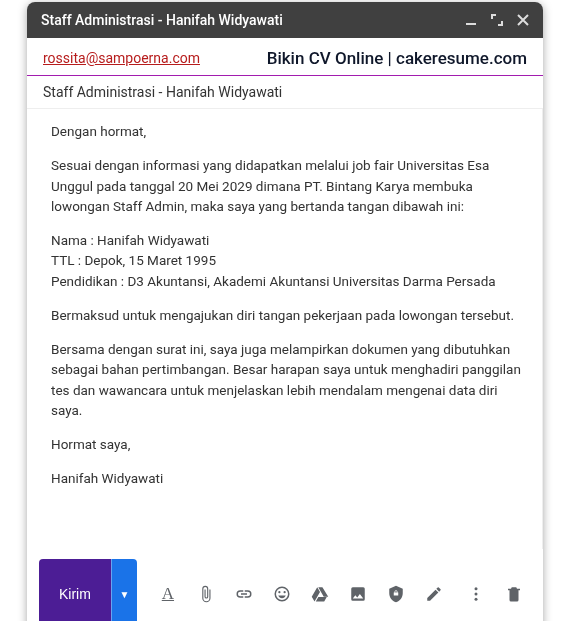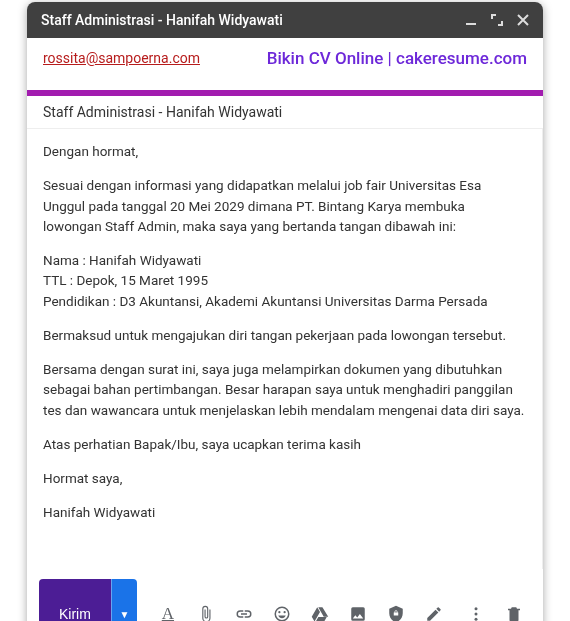--- a/index.html
+++ b/index.html
@@ -30,39 +30,39 @@
       font-weight: 500;
     }
     .titlebar .title { flex: 1; }
     .win-controls { display: flex; gap: 14px; align-items: center; }
     .win-controls span { cursor: pointer; font-size: 13px; color: #ddd; display:inline-flex; align-items:center; }
     .win-controls svg { width: 12px; height: 12px; fill: none; stroke: #ddd; stroke-width: 2; }
     .header-row {
       display: flex;
       align-items: center;
       justify-content: space-between;
-      padding: 10px 16px 22px 16px;
-      border-bottom: 6px solid #a21caf;
+      padding: 10px 16px 7px 16px;
+      border-bottom: 1px solid #a21caf;
     }
     .recipient { font-size: 14px; color: #888; }
     .recipient .email { color: #b71c1c; text-decoration: underline; }
     .overlay-text {
-      color: #6d28d9;
+      color: #0f172a;
       font-size: 17px;
       font-weight: 500;
       white-space: nowrap;
     }
     .subject-row {
       padding: 8px 16px;
       border-bottom: 1px solid #eee;
       font-size: 14px;
       color: #333;
     }
     .body-area {
-      padding: 12px 16px 8px 16px;
+      padding: 12px 16px 8px 24px;
       font-size: 13.5px;
       color: #333;
       line-height: 1.5;
       height: 440px;
       overflow-y: auto;
       border-right: 1px solid #eee;
     }
     .body-area p { margin-bottom: 14px; white-space: pre-wrap; }
     .toolbar {
       display: flex;
@@ -147,21 +147,20 @@
   <div class="subject-row">Staff Administrasi - Hanifah Widyawati</div>
 
   <div class="body-area scrollbar-fake">
     <p>Dengan hormat,</p>
     <p>Sesuai dengan informasi yang didapatkan melalui job fair Universitas Esa Unggul pada tanggal 20 Mei 2029 dimana PT. Bintang Karya membuka lowongan Staff Admin, maka saya yang bertanda tangan dibawah ini:</p>
     <p>Nama : Hanifah Widyawati
 TTL : Depok, 15 Maret 1995
 Pendidikan : D3 Akuntansi, Akademi Akuntansi Universitas Darma Persada</p>
     <p>Bermaksud untuk mengajukan diri tangan pekerjaan pada lowongan tersebut.</p>
     <p>Bersama dengan surat ini, saya juga melampirkan dokumen yang dibutuhkan sebagai bahan pertimbangan. Besar harapan saya untuk menghadiri panggilan tes dan wawancara untuk menjelaskan lebih mendalam mengenai data diri saya.</p>
-    <p>Atas perhatian Bapak/Ibu, saya ucapkan terima kasih</p>
     <p>Hormat saya,</p>
     <p>Hanifah Widyawati</p>
   </div>
 
   <div class="toolbar">
     <div class="send-group">
       <button class="send-btn">Kirim</button>
       <button class="send-more">▼</button>
     </div>
 

